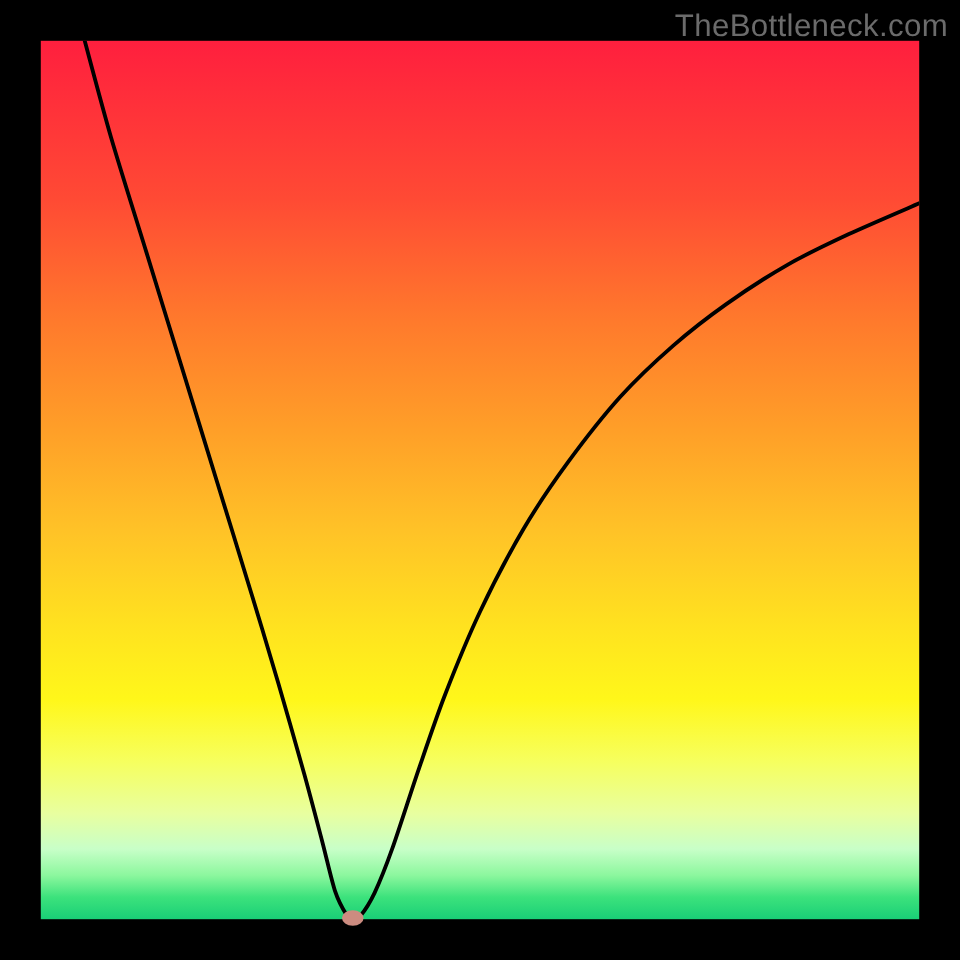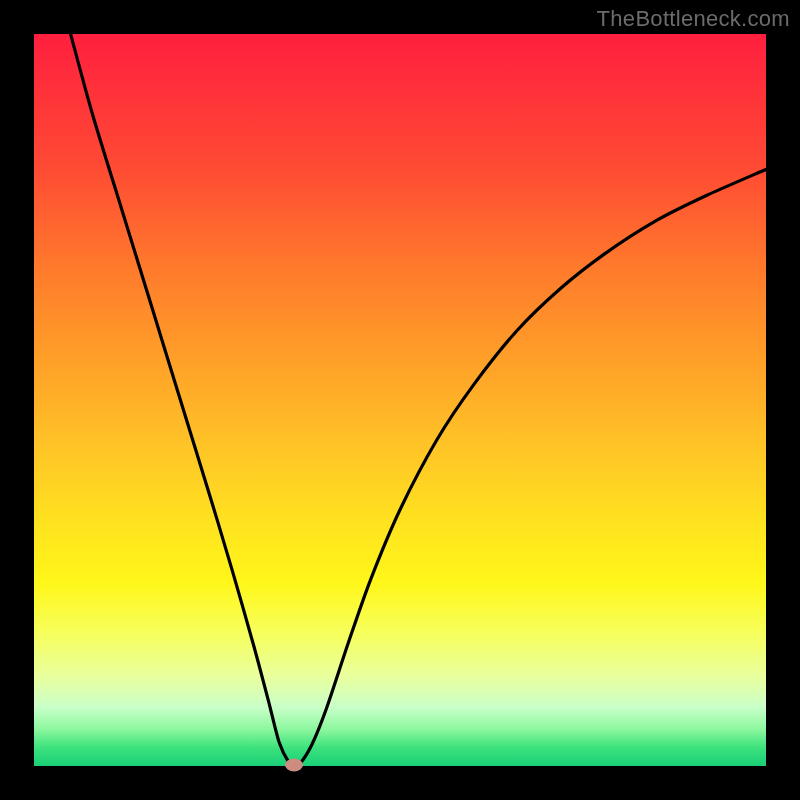--- a/index.html
+++ b/index.html
@@ -53,21 +53,21 @@
     height: 13px;
     background: #cc8c80;
     border-radius: 50% / 50%;
     transform: translate(-50%, -50%);
   }
   .watermark {
     position: absolute;
     top: 6px;
     right: 10px;
     color: #6b6b6b;
-    font-size: 22px;
+    font-size: 26px;
     letter-spacing: 0.3px;
     font-weight: 500;
     user-select: none;
   }
 </style>
 </head>
 <body>
 
 <div class="frame">
   <div class="plot-area">

